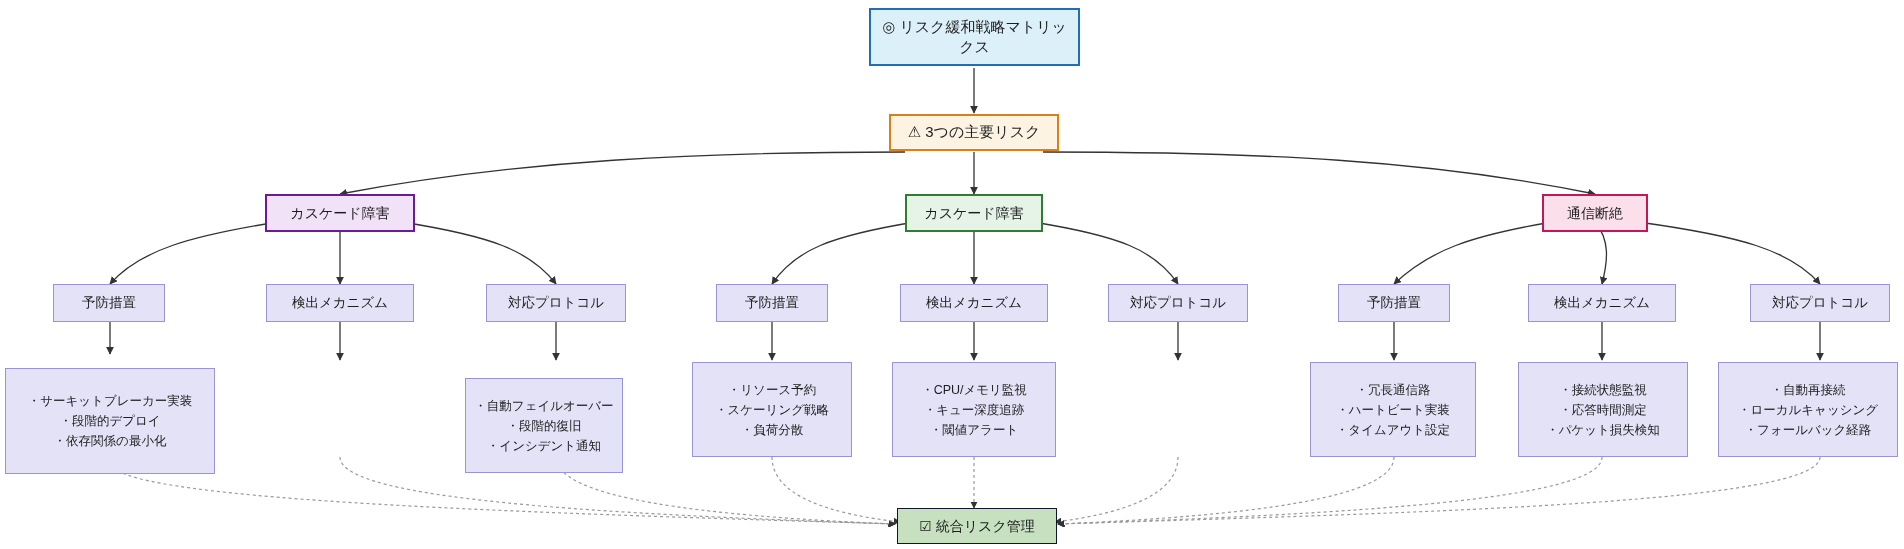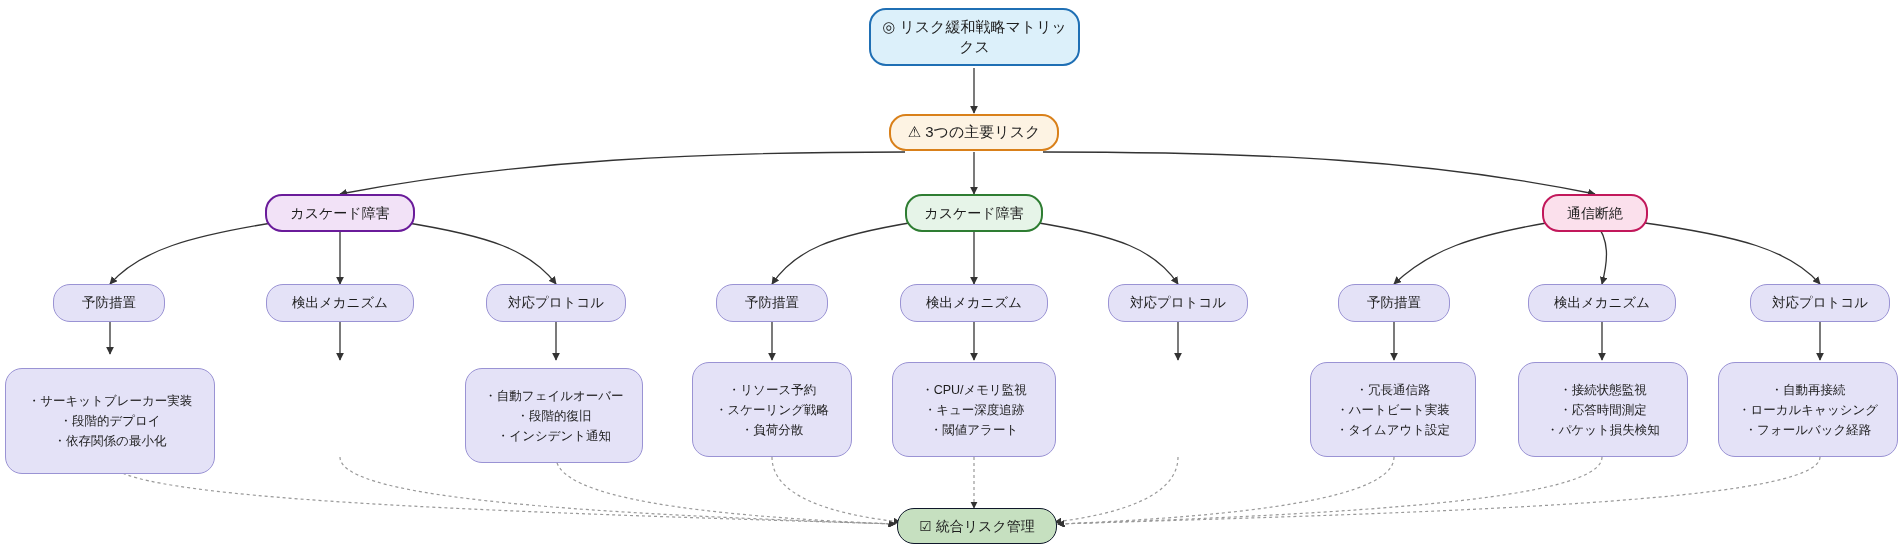--- a/index.html
+++ b/index.html
@@ -28,21 +28,20 @@
   .node {
     position: absolute;
     box-sizing: border-box;
     display: flex;
     align-items: center;
     justify-content: center;
     text-align: center;
     line-height: 1.35;
     color: #1d1d1d;
     z-index: 2;
-    border-radius: 17px;
   }
   .node .label {
     display: block;
     width: 100%;
     white-space: pre-line;
   }
 
   
   .n-root {
     background: #dcf0fa;
@@ -198,21 +197,21 @@
   </div>
   <div class="node n-sub" style="left:1750px; top:284px; width:140px; height:38px;">
     <span class="label">対応プロトコル</span>
   </div>
 
   <div class="node n-leaf" style="left:5px; top:368px; width:210px; height:106px;">
     <span class="label">・サーキットブレーカー実装
 ・段階的デプロイ
 ・依存関係の最小化</span>
   </div>
-  <div class="node n-leaf" style="left:465px; top:368px; width:178px; height:95px;">
+  <div class="node n-leaf" style="left:465px; top:378px; width:158px; height:95px;">
     <span class="label">・自動フェイルオーバー
 ・段階的復旧
 ・インシデント通知</span>
   </div>
 
   <div class="node n-leaf" style="left:692px; top:362px; width:160px; height:95px;">
     <span class="label">・リソース予約
 ・スケーリング戦略
 ・負荷分散</span>
   </div>

